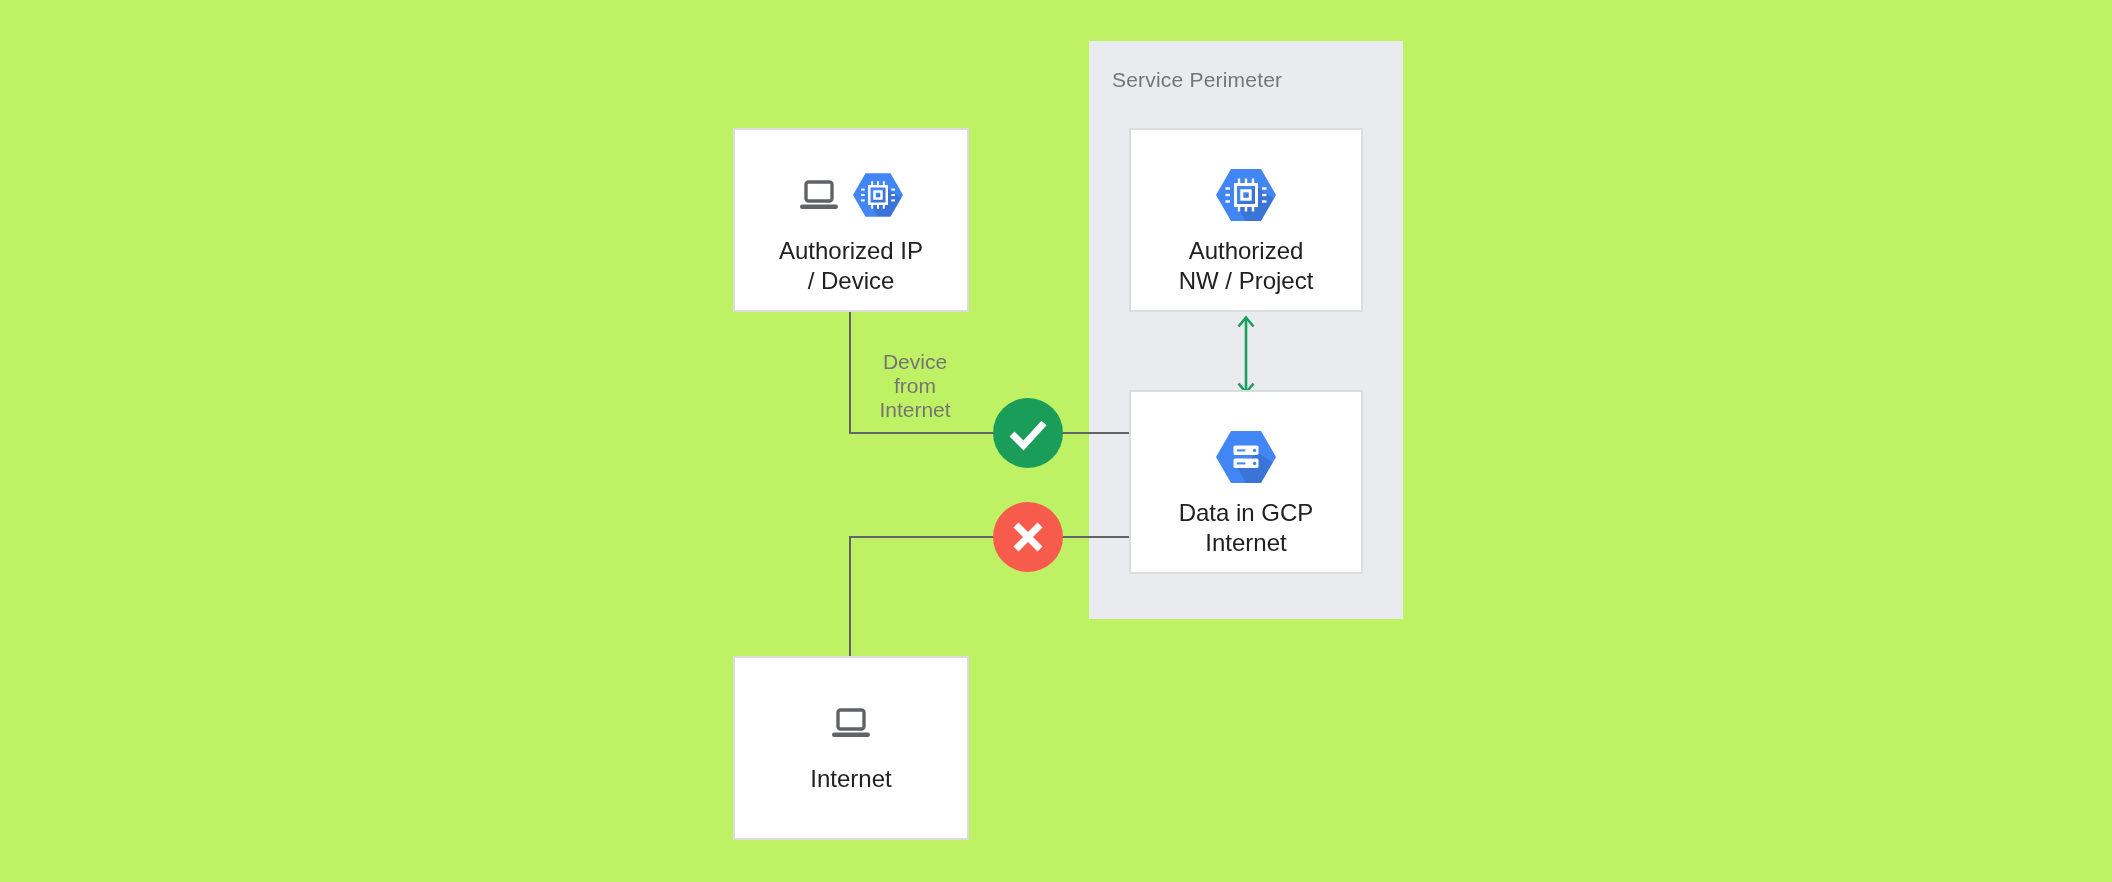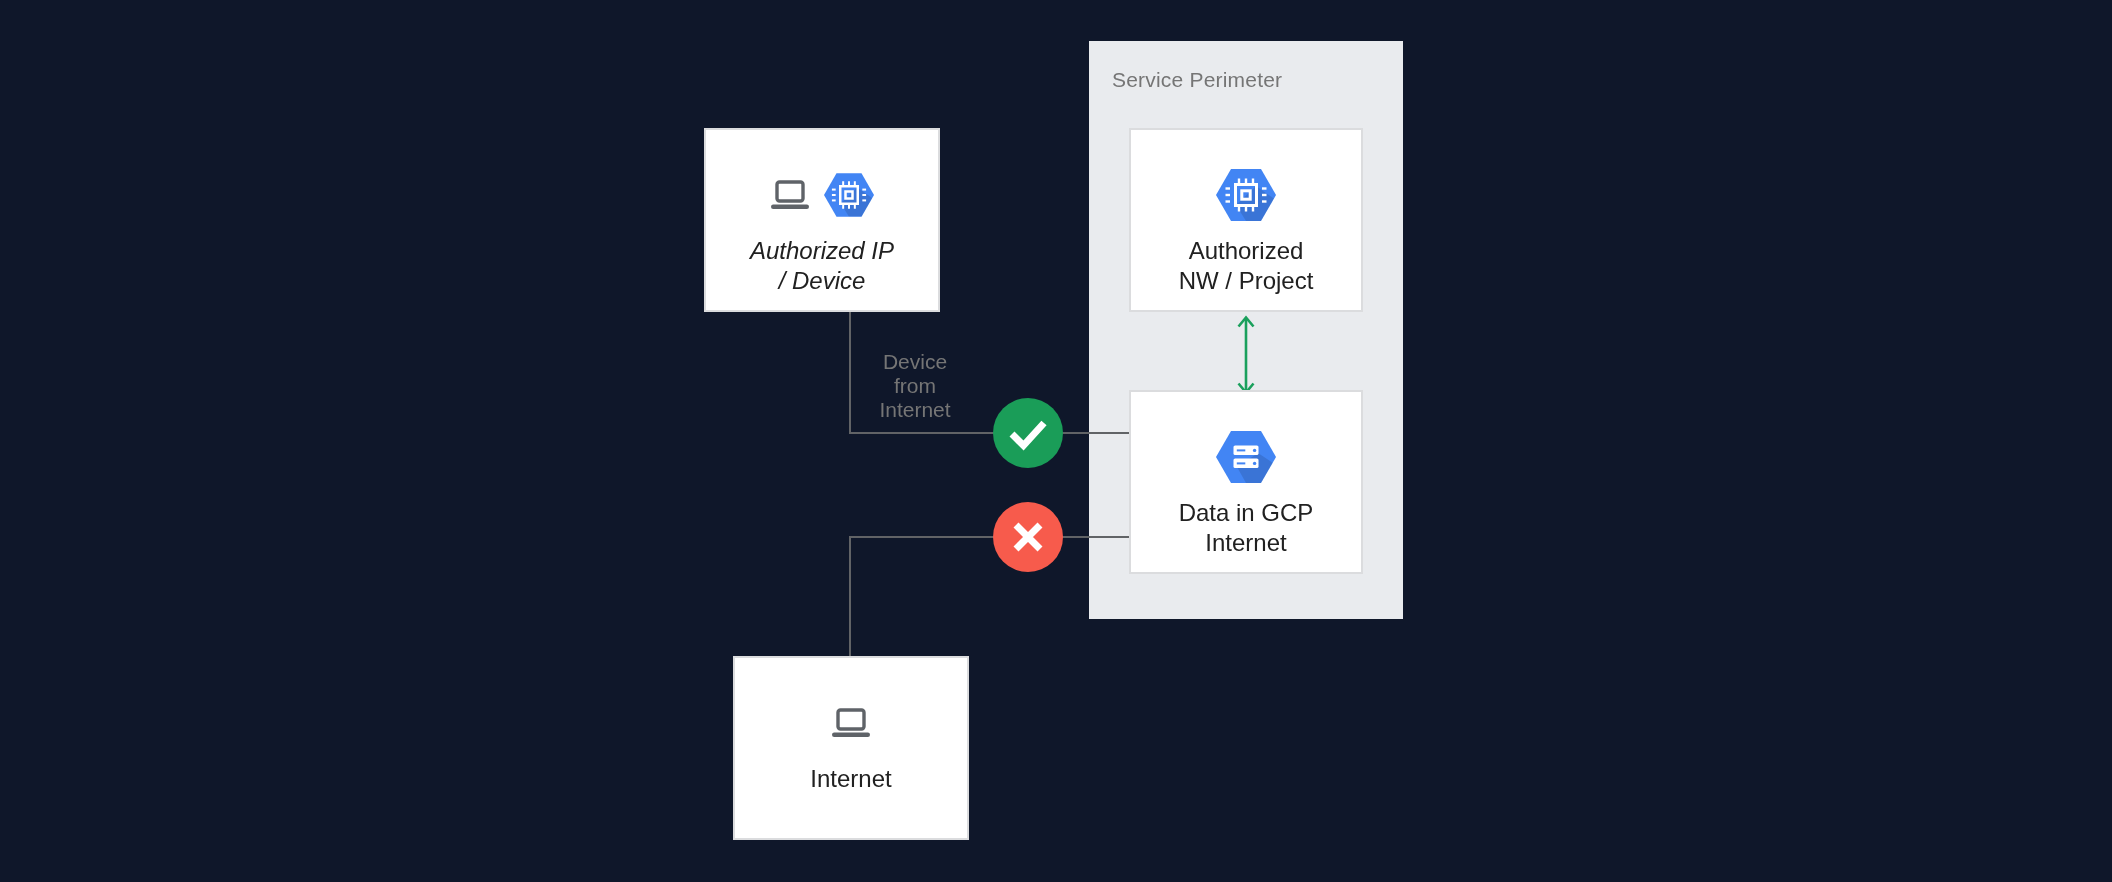--- a/index.html
+++ b/index.html
@@ -1,20 +1,20 @@
 <!DOCTYPE html>
 <html><head>
 <meta charset="utf-8">
 <style>
   html, body { margin: 0; padding: 0; background: #ffffff; }
   .canvas {
     position: relative;
     width: 2112px;
     height: 882px;
-    background: #0f172a;
+    background: #bef264;
     font-family: "Liberation Sans", sans-serif;
     overflow: hidden;
   }
 
   
   .perimeter-panel {
     position: absolute;
     left: 1089px; top: 41px;
     width: 314px; height: 578px;
     background: #E9EBEE;
@@ -28,21 +28,21 @@
     white-space: nowrap;
   }
 
   
   .node {
     position: absolute;
     background: #ffffff;
     border: 2px solid #DBDCDE;
     box-sizing: border-box;
   }
-  .node-ip     { left: 704px;  top: 128px; width: 236px; height: 184px; font-style: italic; }
+  .node-ip     { left: 733px;  top: 128px; width: 236px; height: 184px; }
   .node-nw     { left: 1129px; top: 128px; width: 234px; height: 184px; }
   .node-data   { left: 1129px; top: 390px; width: 234px; height: 184px; }
   .node-inet   { left: 733px;  top: 656px; width: 236px; height: 184px; }
 
   .icon-row {
     position: absolute;
     left: 0; right: 0; top: 38px;
     height: 54px;
     display: flex;
     justify-content: center;

